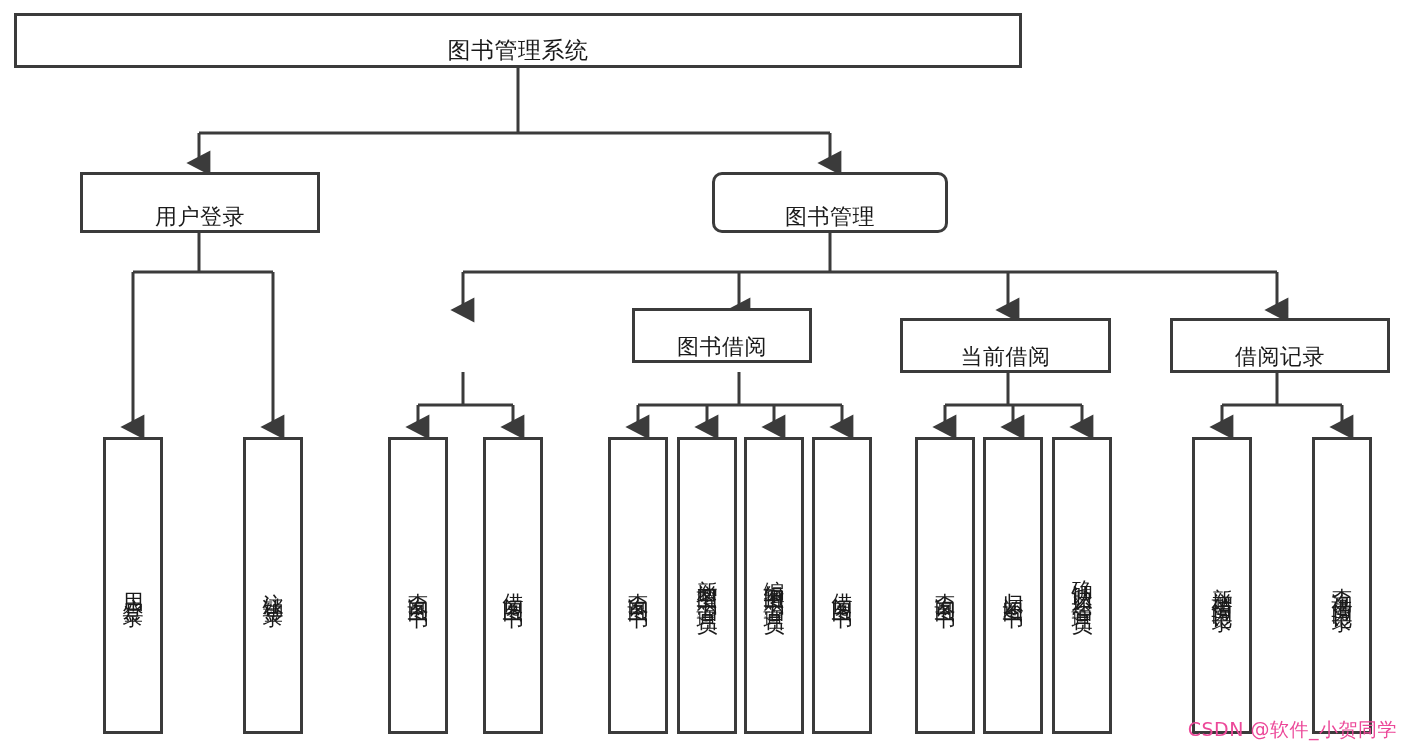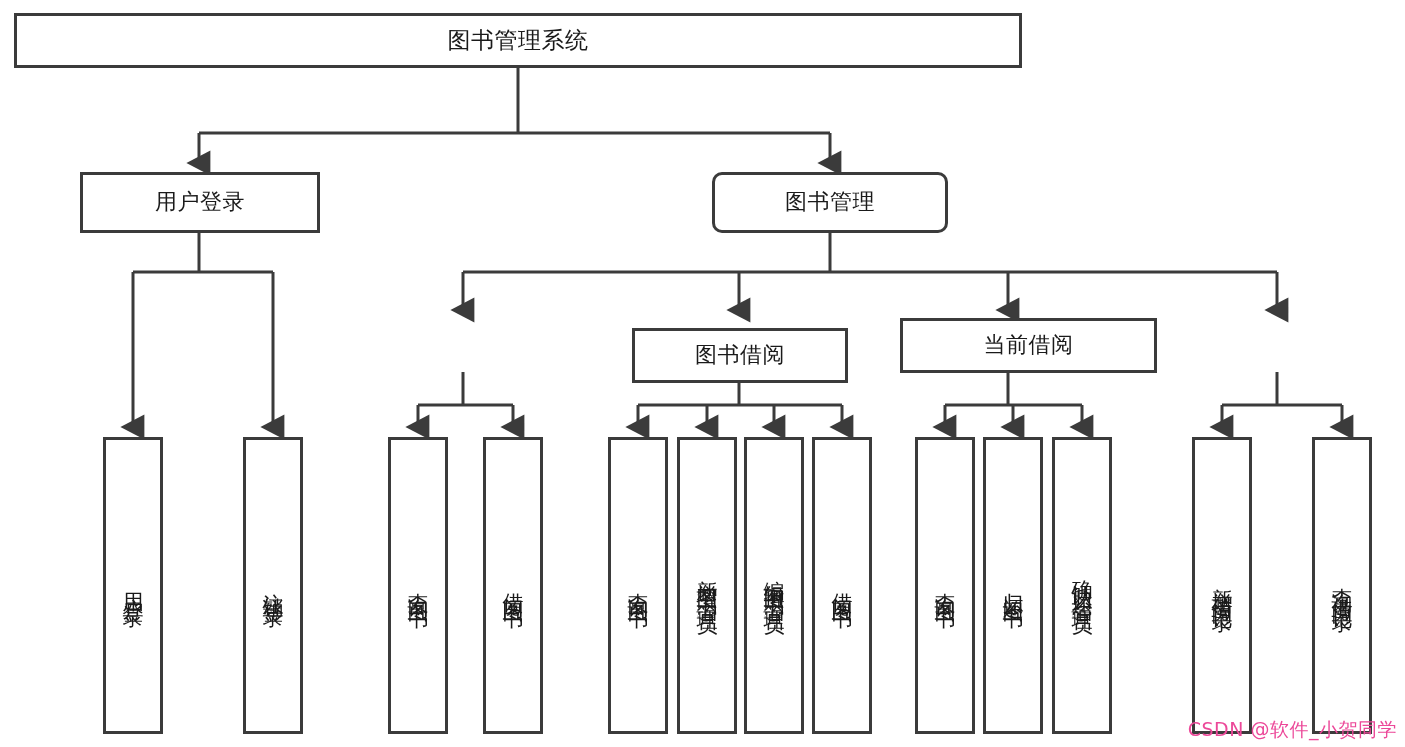--- a/index.html
+++ b/index.html
@@ -32,20 +32,21 @@
     border: 3px solid #3b3b3b;
     display: flex;
     align-items: center;
     justify-content: center;
     color: #1a1a1a;
   }
   .node.horiz {
     font-size: 22px;
     letter-spacing: 0.5px;
     line-height: 1.2;
+    align-items: flex-end;
   }
   .node.root {
     font-size: 23px;
     border-width: 3px;
   }
   .node.leaf {
     font-size: 21px;
     align-items: flex-start;
     justify-content: center;
     padding-top: 0px;
@@ -133,28 +134,31 @@
 
   <div class="node horiz" style="left:80px; top:172px; width:240px; height:61px;">
     <span>用户登录</span>
   </div>
 
   <div class="node horiz" style="left:712px; top:172px; width:236px; height:61px;border-radius:10px;">
     <span>图书管理</span>
   </div>
 
 
-  <div class="node horiz" style="left:632px; top:328px; width:216px; height:55px;">
+  <div class="node horiz" style="left:632px; top:308px; width:180px; height:55px;">
     <span>图书借阅</span>
   </div>
 
-  <div class="node horiz" style="left:900px; top:318px; width:257px; height:55px;">
+  <div class="node horiz" style="left:900px; top:318px; width:211px; height:55px;">
     <span>当前借阅</span>
   </div>
 
+  <div class="node horiz" style="left:1170px; top:318px; width:220px; height:55px;">
+    <span>借阅记录</span>
+  </div>
 
   <div class="node leaf center" style="left:103px; top:437px; width:60px; height:297px;">
     <span class="leaf-text" style="margin-top: 135.5px;">用户登录</span>
   </div>
 
   <div class="node leaf center" style="left:243px; top:437px; width:60px; height:297px;">
     <span class="leaf-text" style="margin-top: 135.5px;">注销登录</span>
   </div>
 
   <div class="node leaf center" style="left:388px; top:437px; width:60px; height:297px;">

